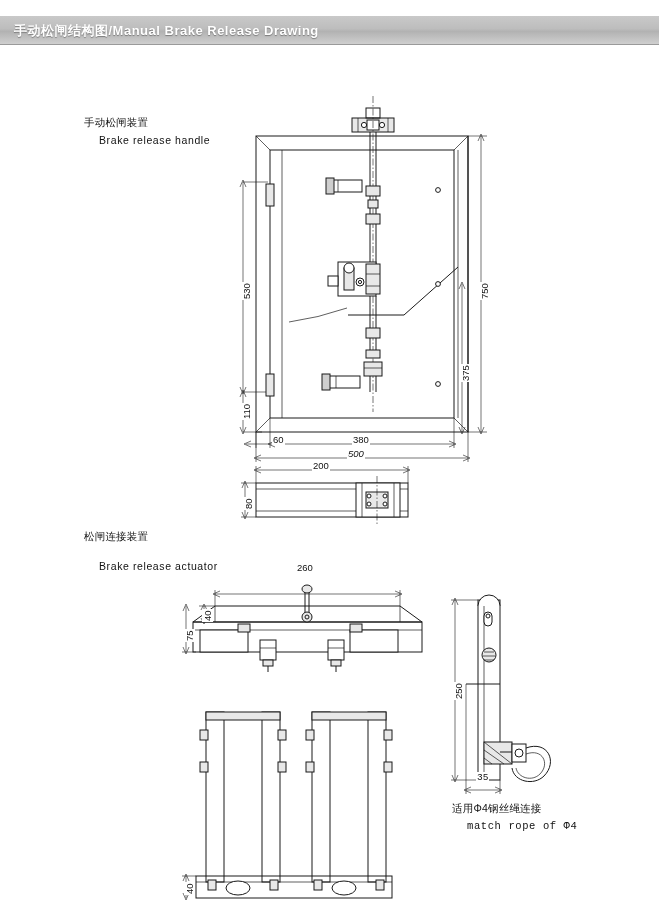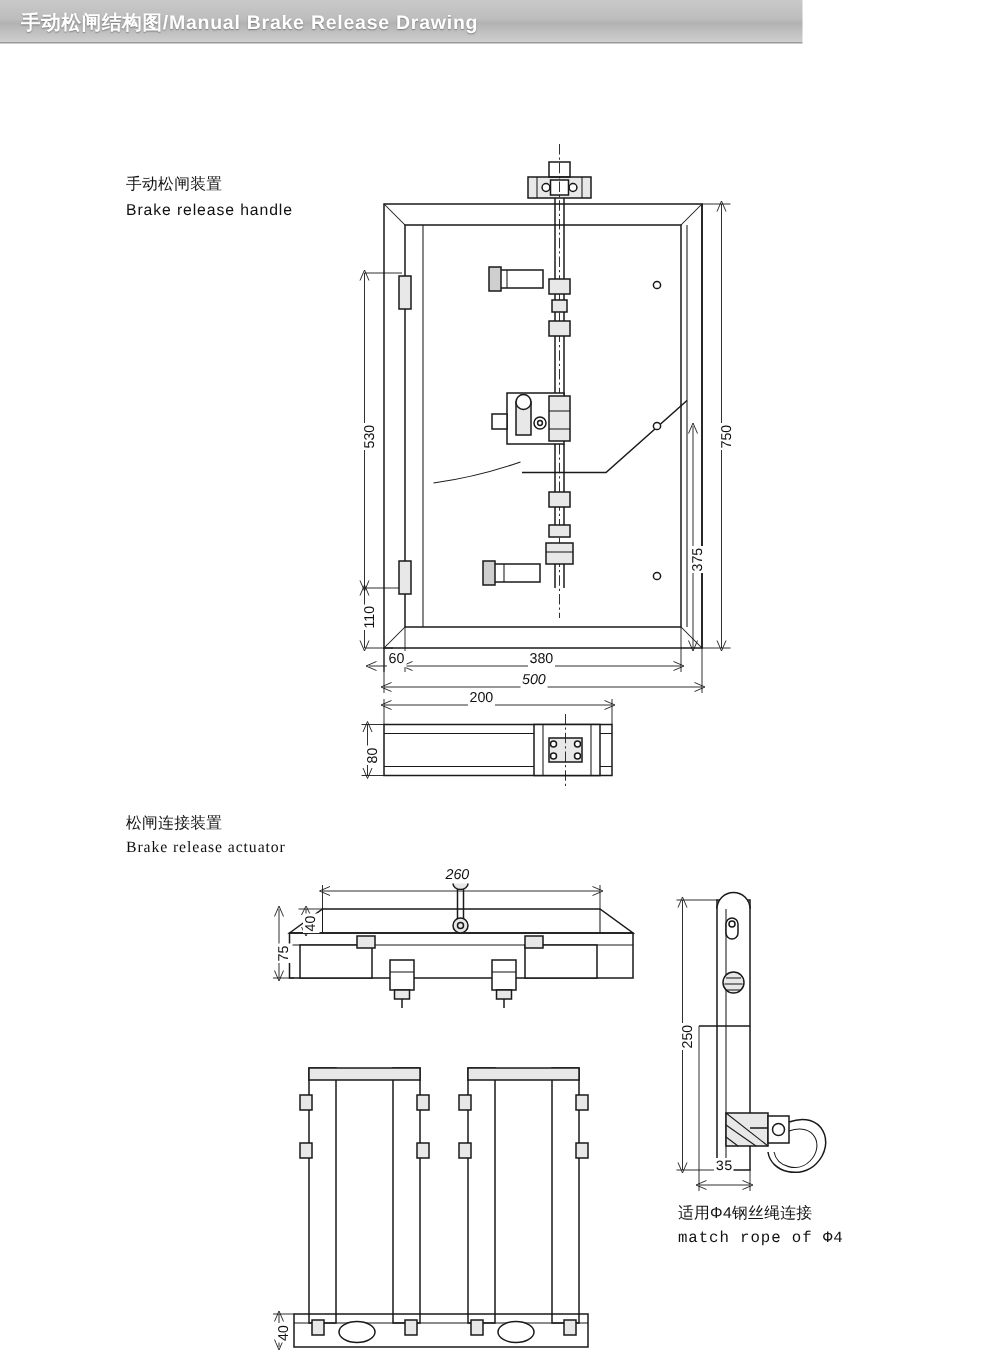--- a/index.html
+++ b/index.html
@@ -12,22 +12,22 @@
     height: 902px;
     position: relative;
     font-family: "Liberation Sans", sans-serif;
     color: #111;
     overflow: hidden;
   }
 
   
   #header-bar {
     position: absolute;
-    left: 0; top: 0;
-    width: 535px;
+    left: 0; top: 16px;
+    width: 659px;
     height: 28px;
     background: linear-gradient(to bottom, #c9c9c9 0%, #bdbdbd 45%, #b2b2b2 55%, #cfcfcf 100%);
     border-bottom: 1px solid #9a9a9a;
   }
   #header-title {
     position: absolute;
     left: 14px;
     top: 6px;
     font-size: 13px;
     font-weight: bold;
@@ -39,21 +39,21 @@
 
   
   .lbl {
     position: absolute;
     font-size: 10.5px;
     color: #111;
     white-space: nowrap;
     letter-spacing: .2px;
   }
   .lbl.cn { font-size: 10.5px; }
-  .lbl.en { font-size: 10.5px; letter-spacing: .6px; }
+  .lbl.en { font-size: 10.5px; letter-spacing: .6px; margin-left: 15px; }
   .dim {
     position: absolute;
     font-size: 9.5px;
     color: #111;
     white-space: nowrap;
     background: #fff;
     padding: 0 1px;
   }
   .dim.vert {
     transform: rotate(-90deg);
@@ -216,28 +216,28 @@
   <path class="ln-dim" d="M 242 488 L 245 481 L 248 488"></path>
   <path class="ln-dim" d="M 242 512 L 245 519 L 248 512"></path>
   <line class="ln-dim" x1="241" y1="483" x2="256" y2="483"></line>
   <line class="ln-dim" x1="241" y1="517" x2="256" y2="517"></line>
 </svg>
 
 <div class="dim vert" style="left:241px; top:300px;">530</div>
 <div class="dim vert" style="left:241px; top:420px;">110</div>
 <div class="dim vert" style="left:479px; top:300px;">750</div>
 <div class="dim vert" style="left:460px; top:382px;">375</div>
-<div class="dim" style="left:258px; top:434px;">60</div>
+<div class="dim" style="left:272px; top:434px;">60</div>
 <div class="dim" style="left:352px; top:434px;">380</div>
 <div class="dim" style="left:347px; top:448px;font-style:italic;">500</div>
 <div class="dim" style="left:312px; top:460px;">200</div>
 <div class="dim vert" style="left:243px; top:510px;">80</div>
 
-<div class="lbl cn" style="left:84px; top:542px;">松闸连接装置</div>
-<div class="lbl en" style="left:84px; top:560px;font-family:Liberation Serif, serif;">Brake release actuator</div>
+<div class="lbl cn" style="left:84px; top:530px;">松闸连接装置</div>
+<div class="lbl en" style="left:84px; top:560px;">Brake release actuator</div>
 
 <svg width="659" height="902">
 
   <path class="ln" d="M 193 622 L 215 606 L 400 606 L 422 622 Z"></path>
   <line class="ln-thin" x1="215" y1="606" x2="215" y2="622"></line>
   <line class="ln-thin" x1="400" y1="606" x2="400" y2="622"></line>
 
   <rect class="ln" x="193" y="622" width="229" height="30"></rect>
   <line class="ln-thin" x1="193" y1="630" x2="422" y2="630"></line>
 
@@ -346,21 +346,21 @@
   <line class="ln-dim" x1="451" y1="600" x2="478" y2="600"></line>
   <line class="ln-dim" x1="451" y1="780" x2="478" y2="780"></line>
 
   <line class="ln-dim" x1="466" y1="790" x2="500" y2="790"></line>
   <path class="ln-dim" d="M 471 787 L 464 790 L 471 793"></path>
   <path class="ln-dim" d="M 495 787 L 502 790 L 495 793"></path>
   <line class="ln-dim" x1="466" y1="684" x2="466" y2="794"></line>
   <line class="ln-dim" x1="500" y1="780" x2="500" y2="794"></line>
 </svg>
 
-<div class="dim" style="left:296px; top:578px;font-style:italic;">260</div>
+<div class="dim" style="left:296px; top:562px;">260</div>
 <div class="dim vert" style="left:202px; top:622px;">40</div>
 <div class="dim vert" style="left:184px; top:642px;">75</div>
 <div class="dim vert" style="left:453px; top:700px;">250</div>
 <div class="dim" style="left:476px; top:772px;font-family:Liberation Mono, monospace;">35</div>
 <div class="dim vert" style="left:184px; top:895px;">40</div>
 
 <div class="lbl cn" style="left:452px; top:802px;">适用Φ4钢丝绳连接</div>
 <div class="lbl en" style="left:452px; top:820px;font-family:Liberation Mono, monospace;">match rope of Φ4</div>
 
 </body></html>

